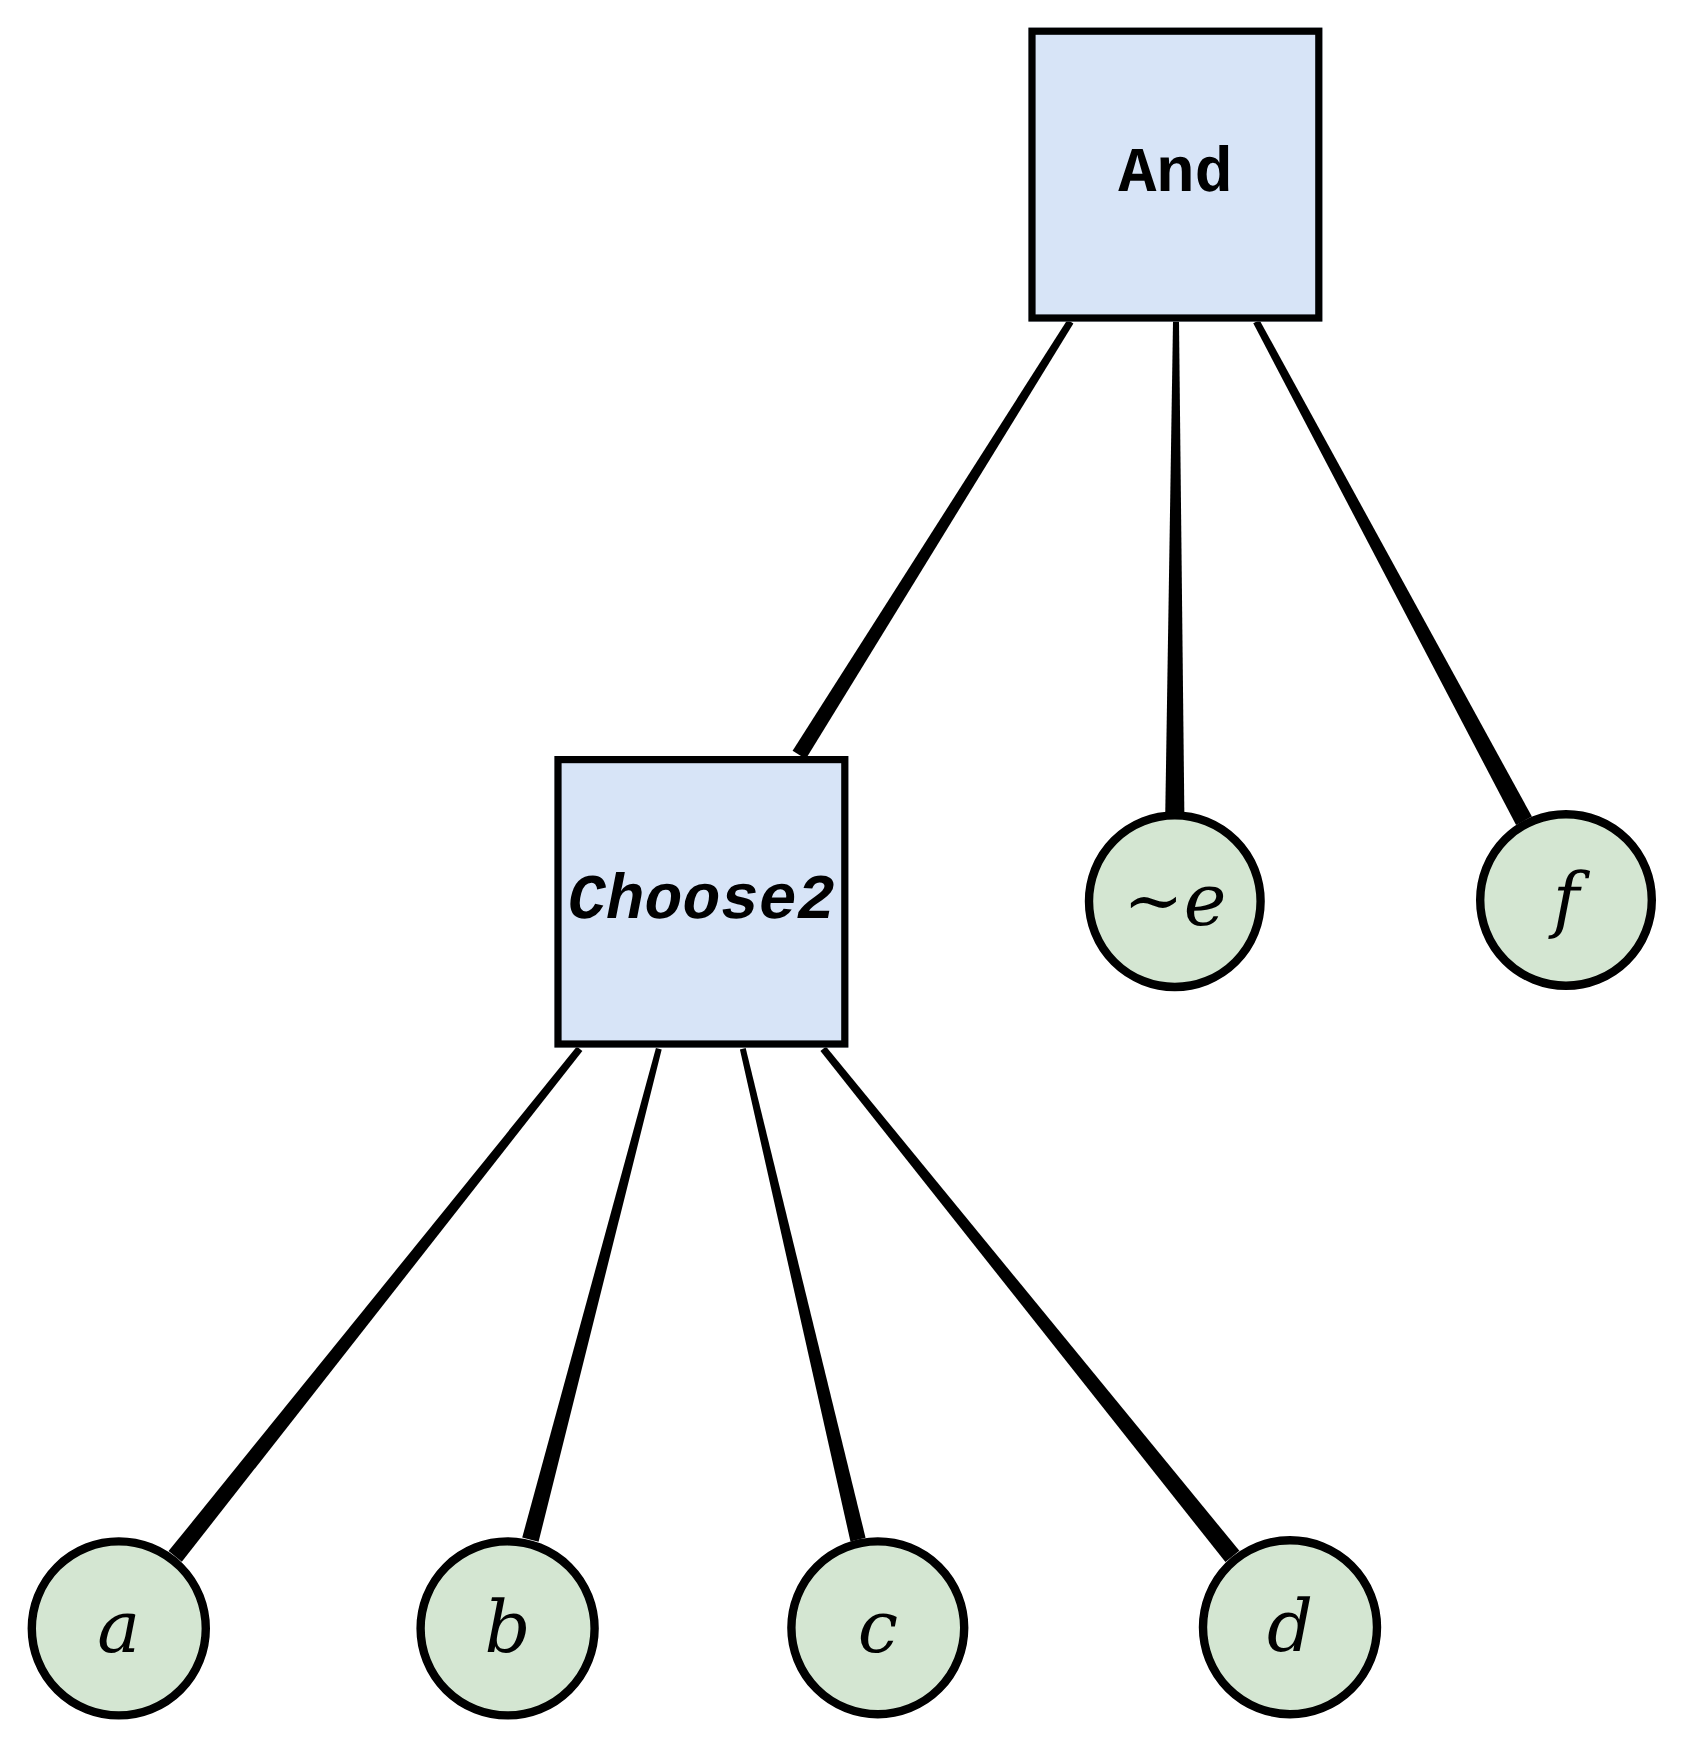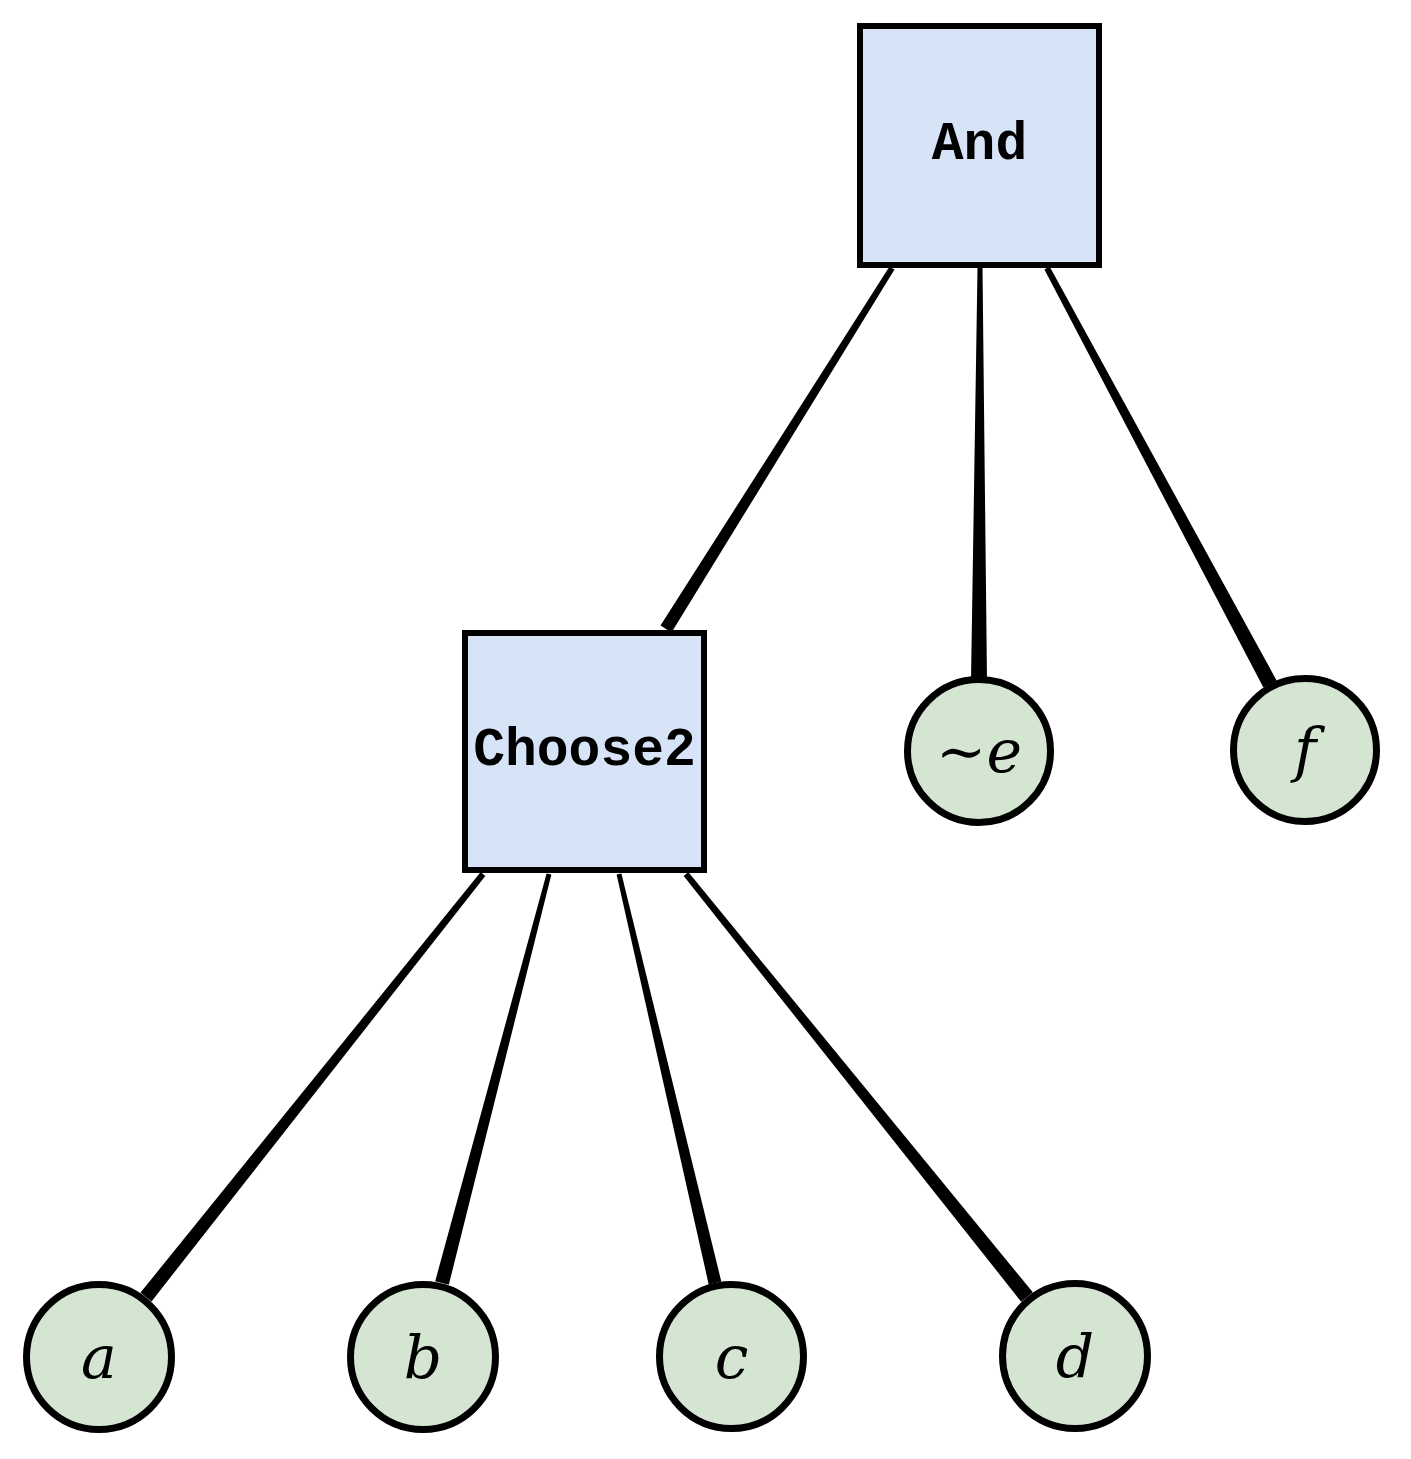--- a/index.html
+++ b/index.html
@@ -66,21 +66,21 @@
       <polygon points="480.7,872.1 140.5,1292.6 151.5,1301.4 485.3,875.9" fill="#000000"></polygon>
       <polygon points="546.6,873.4 435.2,1281.2 448.8,1284.8 551.4,874.6" fill="#000000"></polygon>
       <polygon points="616.6,874.6 708.7,1284.5 721.3,1281.5 621.4,873.4" fill="#000000"></polygon>
       <polygon points="683.7,875.9 1021.2,1301.7 1032.8,1292.3 688.3,872.1" fill="#000000"></polygon>
     </svg>
 
   <div class="node square" style="left: 857px; top: 23px; width: 245px; height: 245px; background-color: rgb(215, 228, 247);">
     <span class="mono-label">And</span>
   </div>
 
-  <div class="node square" style="left: 462px; top: 630px; width: 245px; height: 243px; background-color: rgb(215, 228, 247);">
+  <div class="node square" style="left: 462px; top: 630px; width: 245px; height: 243px; background-color: rgb(215, 228, 247); font-style: italic;">
     <span class="mono-label">Choose2</span>
   </div>
 
   <div class="node circle" style="left: 904px; top: 676px; width: 150px; height: 150px; background-color: rgb(212, 230, 210);">
     <span class="math-label">∼e</span>
   </div>
 
   <div class="node circle" style="left: 1230px; top: 675px; width: 150px; height: 150px; background-color: rgb(212, 230, 210);">
     <span class="math-label">f</span>
   </div>

